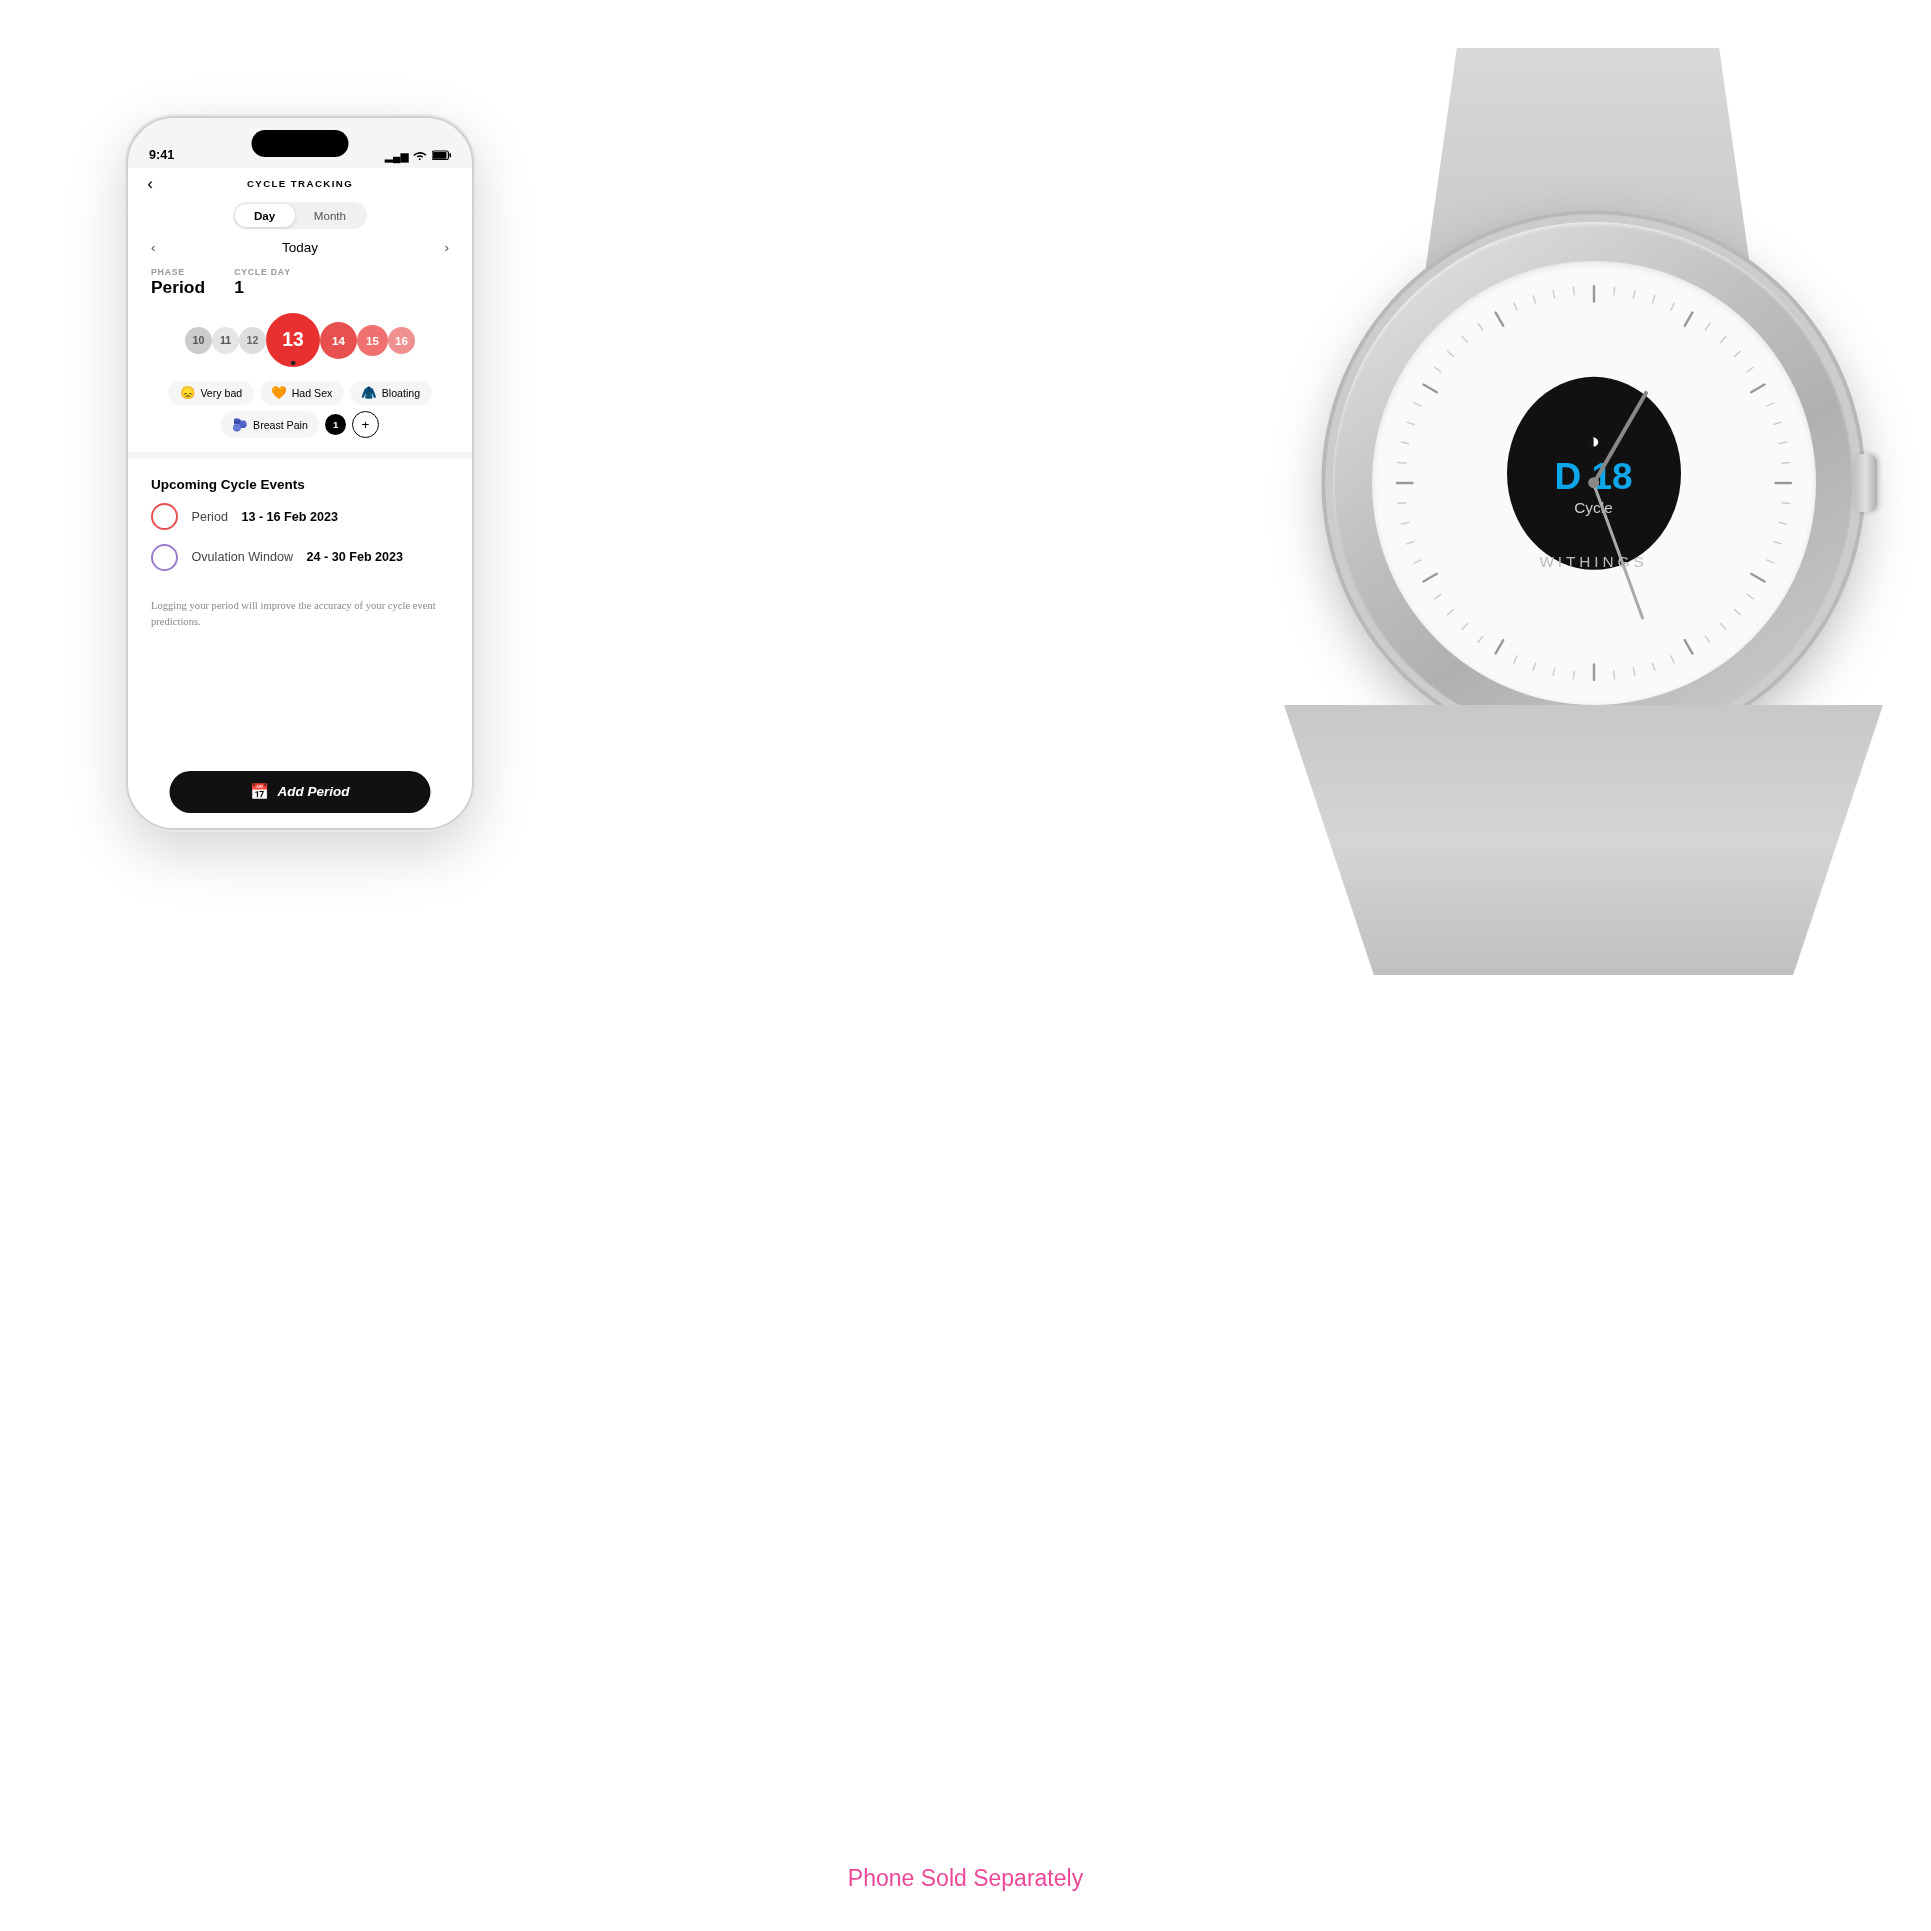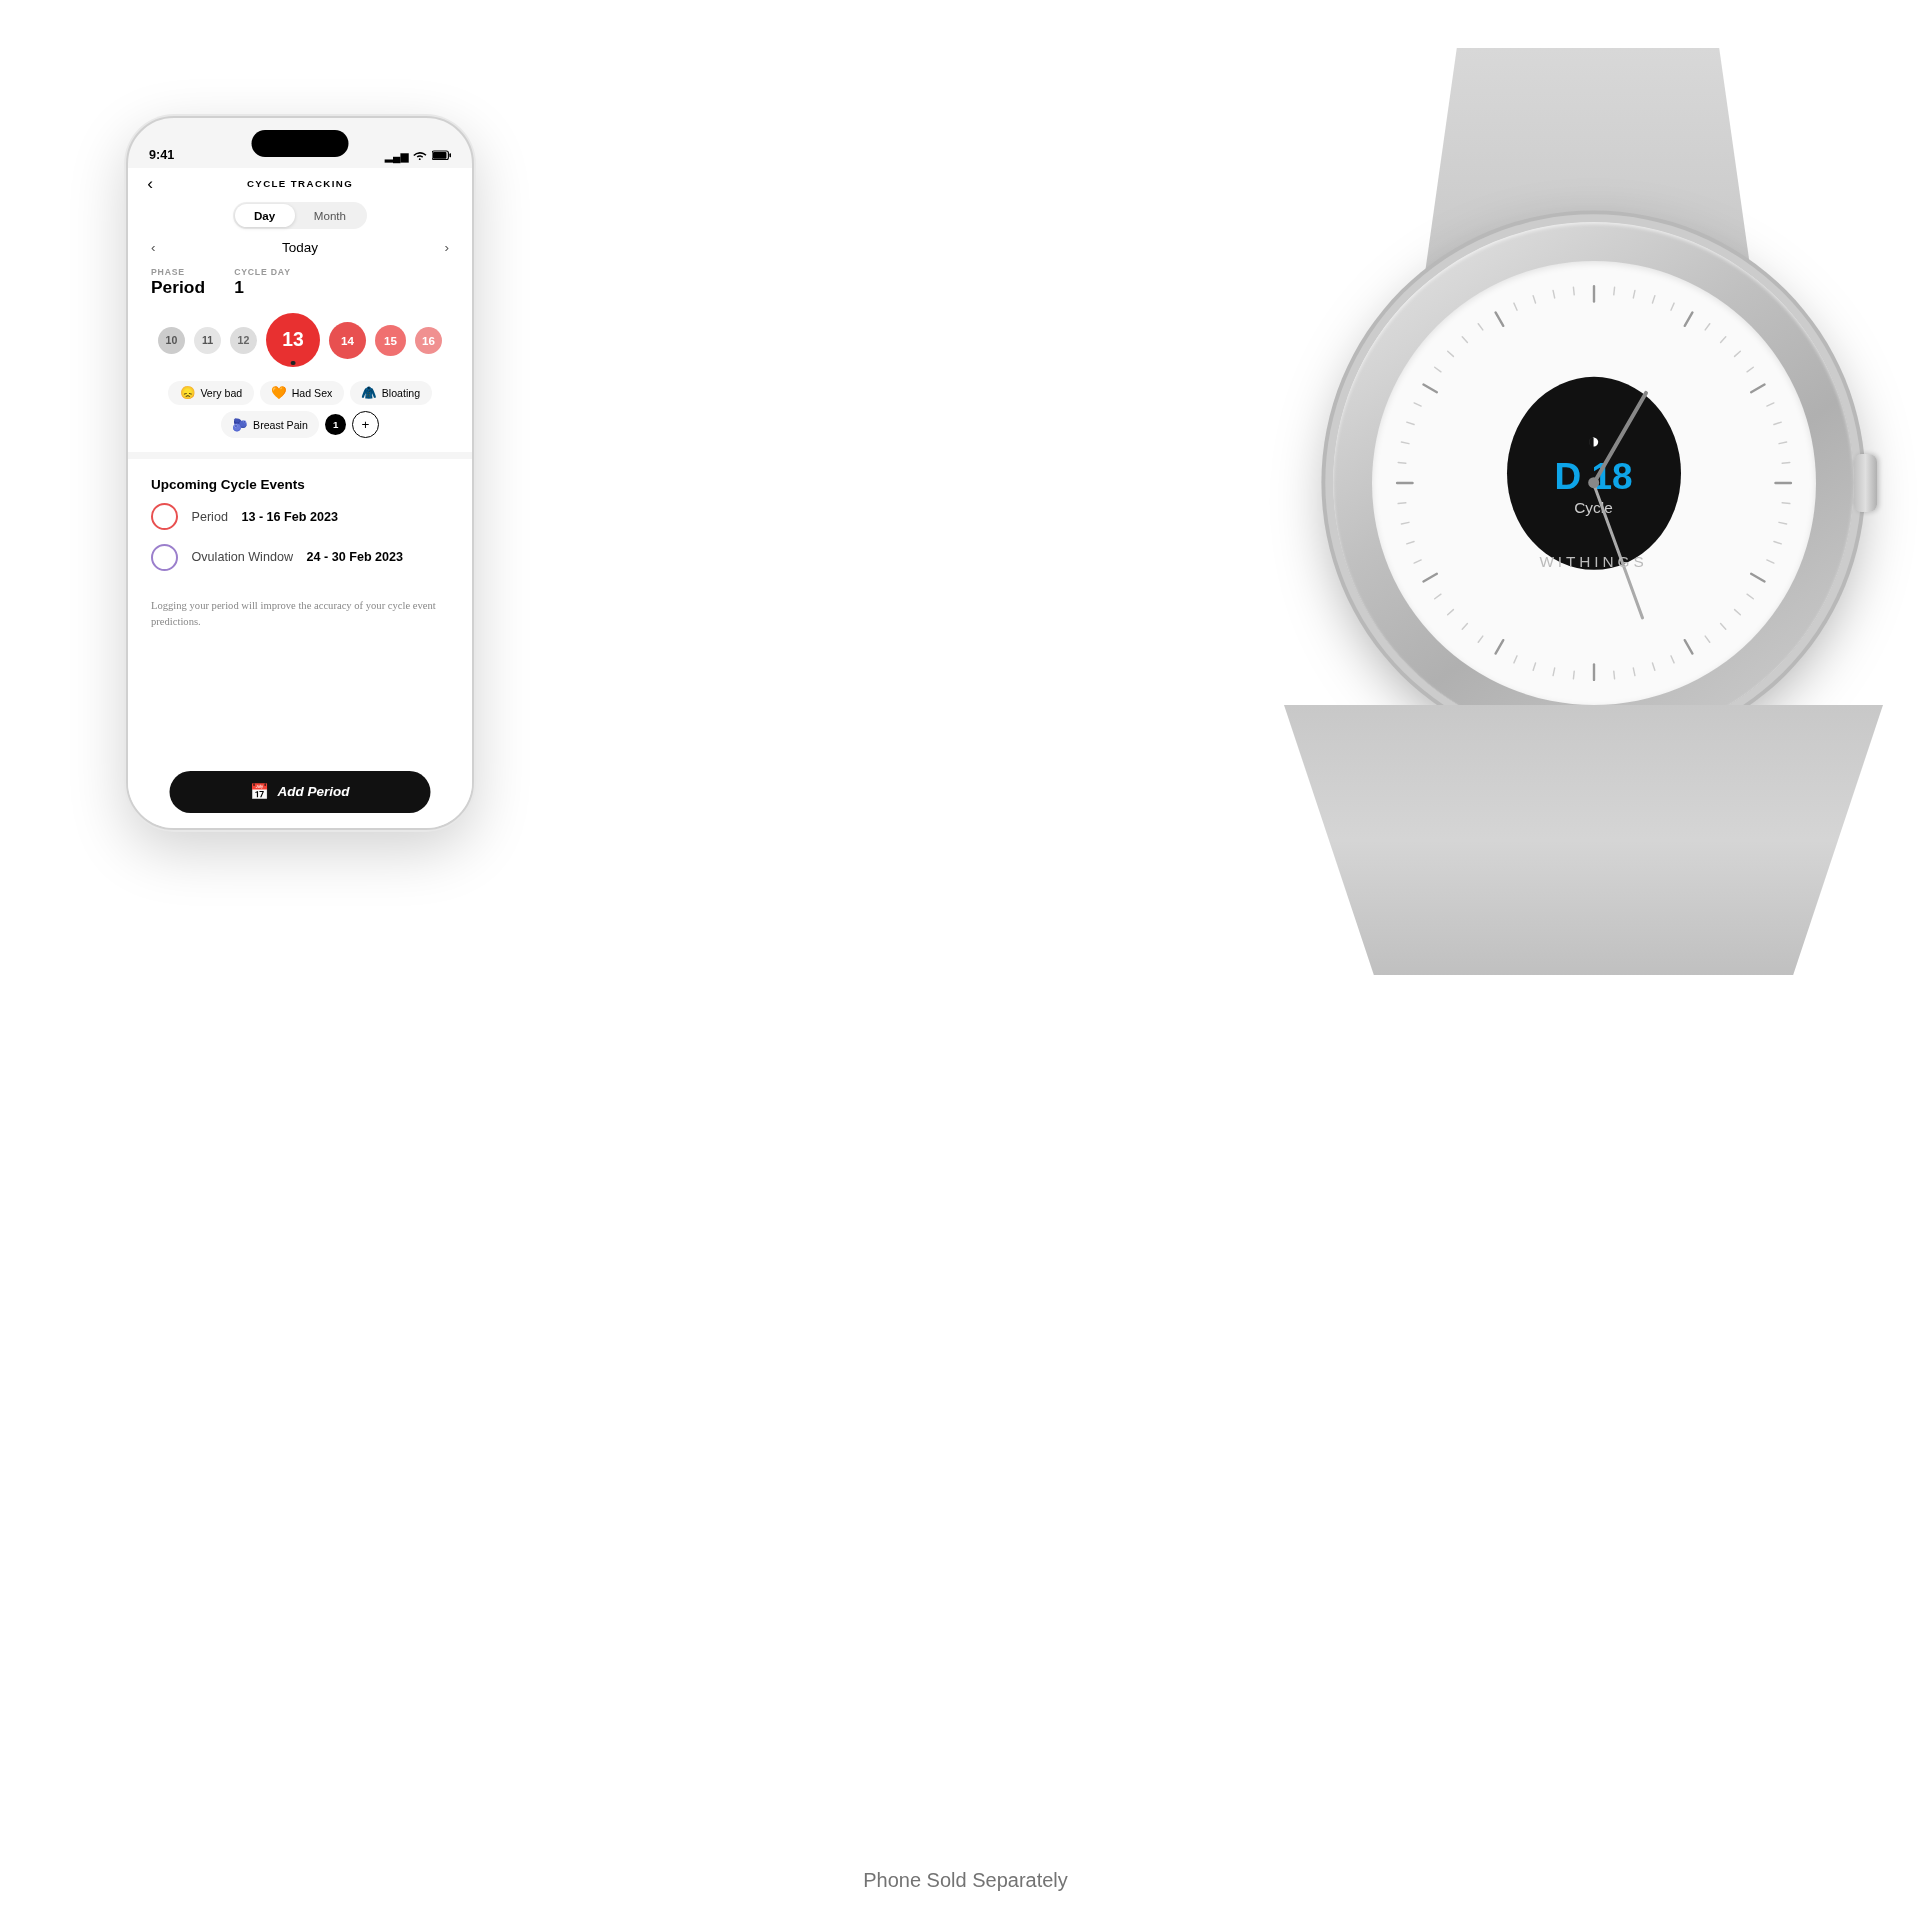--- a/index.html
+++ b/index.html
@@ -162,21 +162,21 @@
       font-size: 17.4px;
       font-weight: 700;
       color: #000;
     }
 
     
     .bubbles-row {
       display: flex;
       align-items: center;
       justify-content: center;
-      gap: 9px;
+      gap: 0;
       padding: 11.6px 19.3px 7.7px;
     }
     .bubble {
       width: 33px;
       height: 33px;
       border-radius: 50%;
       display: flex;
       align-items: center;
       justify-content: center;
       font-size: 11.6px;
@@ -502,22 +502,22 @@
       border-radius: 0 0 58px 19.3px;
       clip-path: polygon(0% 0%, 100% 0%, 85% 100%, 15% 100%);
     }
 
     
     .footer-text {
       position: absolute;
       bottom: 39px;
       left: 50%;
       transform: translateX(-50%);
-      font-size: 20px;
-      color: #737373;
+      font-size: 23px;
+      color: #ec4899;
       white-space: nowrap;
     }
 
     .withings-label {
       position: absolute;
       bottom: 30%;
       left: 50%;
       transform: translateX(-50%);
       font-size: 15.4px;
       letter-spacing: 3.9px;

